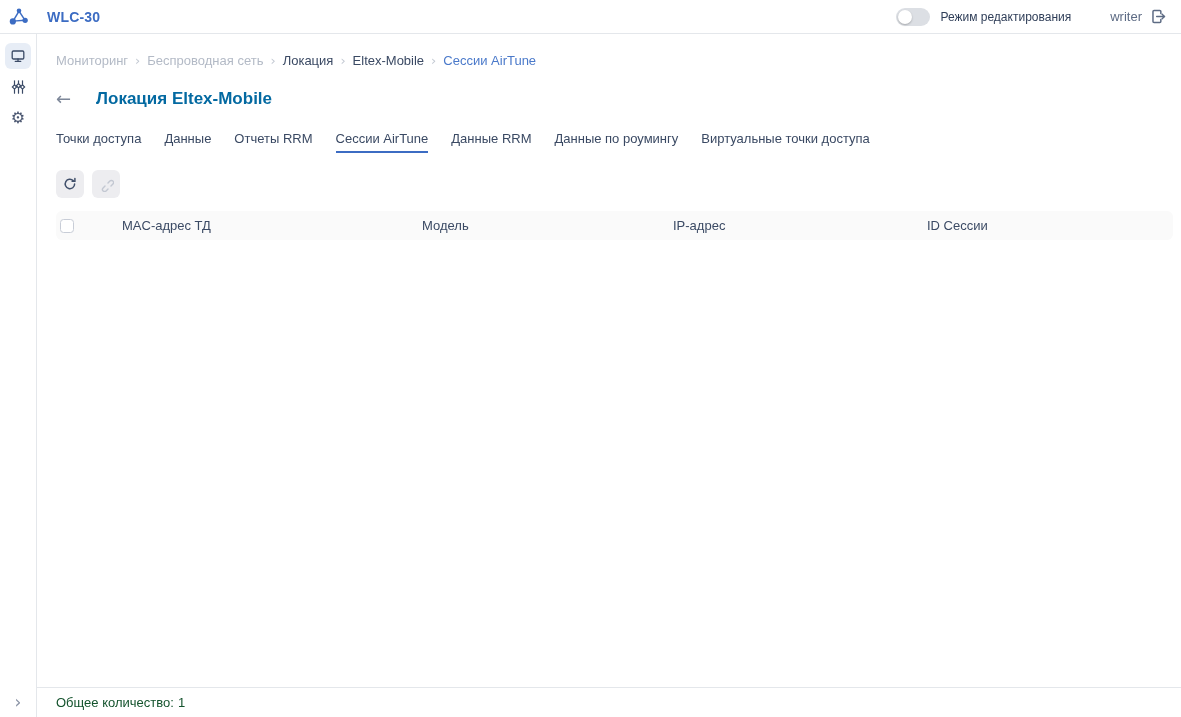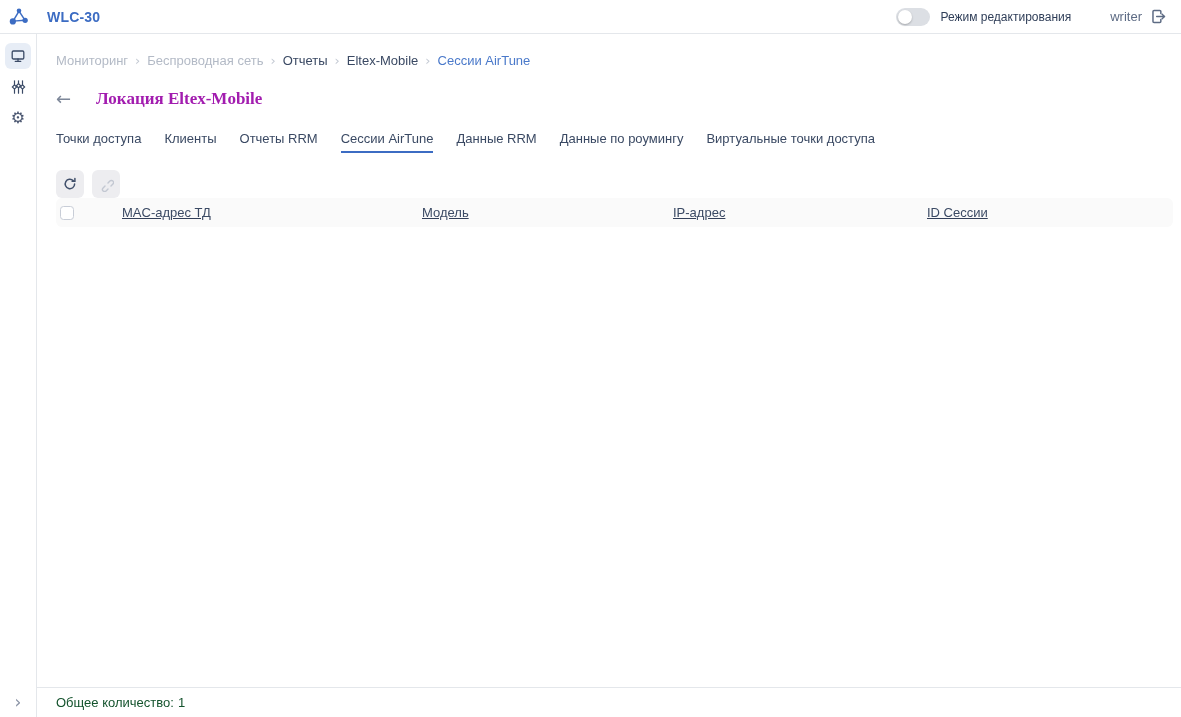--- a/index.html
+++ b/index.html
@@ -38,35 +38,35 @@
   .crumb { cursor:pointer; }
   .crumb.muted { color:#b3bac6; }
   .crumb.dark { color:#3a4963; }
   .crumb.active { color:#4a79ca; }
   .crumb-sep { color:#c3c9d3; margin:0 7px; font-family:"DejaVu Sans",sans-serif; font-size:13px; }
 
   
   .title-row { margin-top:21px; display:flex; align-items:center; }
   .back-btn { color:#7d8799; font-size:18px; line-height:1; cursor:pointer;
     font-family:"DejaVu Sans",sans-serif; }
-  .page-title { margin-left:25px; font-size:17px; font-weight:bold; color:#a21caf;font-family:Liberation Serif, serif; }
+  .page-title { margin-left:25px; font-size:17px; font-weight:bold; color:#0369a1; }
 
   
   .tabs { margin-top:22px; display:flex; gap:23px; font-size:13px; color:#3a4963; }
   .tab { cursor:pointer; padding-bottom:5px; }
   .tab.active { border-bottom:2px solid #3c6cc3; }
 
   
   .toolbar { margin-top:17px; display:flex; gap:8px; }
   .tool-btn { width:28px; height:28px; border:none; border-radius:6px; background:#ededf0;
     display:flex; align-items:center; justify-content:center; cursor:pointer; }
   .tool-btn.disabled { cursor:default; }
 
   
-  .table { width:1117px;text-decoration:underline; }
+  .table { margin-top:13px; width:1117px; }
   .thead, .trow { display:grid; grid-template-columns:40px 26px 300px 251px 254px 1fr;
     align-items:center; height:29px; font-size:13px; }
   .thead { background:#fafafa; border-radius:6px; color:#3b4a64; }
   .trow { border-bottom:1px solid #eaecef; color:#34405a; }
   .cell-check { padding-left:4px; display:flex; align-items:center; }
   .checkbox { width:14px; height:14px; border:1px solid #c8cdd7; border-radius:3.5px;
     background:#fff; cursor:pointer; }
   .kebab { display:flex; flex-direction:column; align-items:center; gap:2px; cursor:pointer;
     width:16px; padding:2px 0; }
   .kebab i { width:3px; height:3px; border-radius:50%; background:#4a5670; }
@@ -143,35 +143,35 @@
   </div>
 
   <div class="content">
     <div class="content-body">
 
       <div class="breadcrumb">
         <span class="crumb muted">Мониторинг</span>
         <span class="crumb-sep">›</span>
         <span class="crumb muted">Беспроводная сеть</span>
         <span class="crumb-sep">›</span>
-        <span class="crumb dark">Отчеты</span>
+        <span class="crumb dark">Локация</span>
         <span class="crumb-sep">›</span>
         <span class="crumb dark">Eltex-Mobile</span>
         <span class="crumb-sep">›</span>
         <span class="crumb active">Сессии AirTune</span>
       </div>
 
       <div class="title-row">
         <span class="back-btn">←</span>
         <span class="page-title">Локация Eltex-Mobile</span>
       </div>
 
       <div class="tabs">
         <span class="tab">Точки доступа</span>
-        <span class="tab">Клиенты</span>
+        <span class="tab">Данные</span>
         <span class="tab">Отчеты RRM</span>
         <span class="tab active">Сессии AirTune</span>
         <span class="tab">Данные RRM</span>
         <span class="tab">Данные по роумингу</span>
         <span class="tab">Виртуальные точки доступа</span>
       </div>
 
       <div class="toolbar">
         <button class="tool-btn">
           <span>

